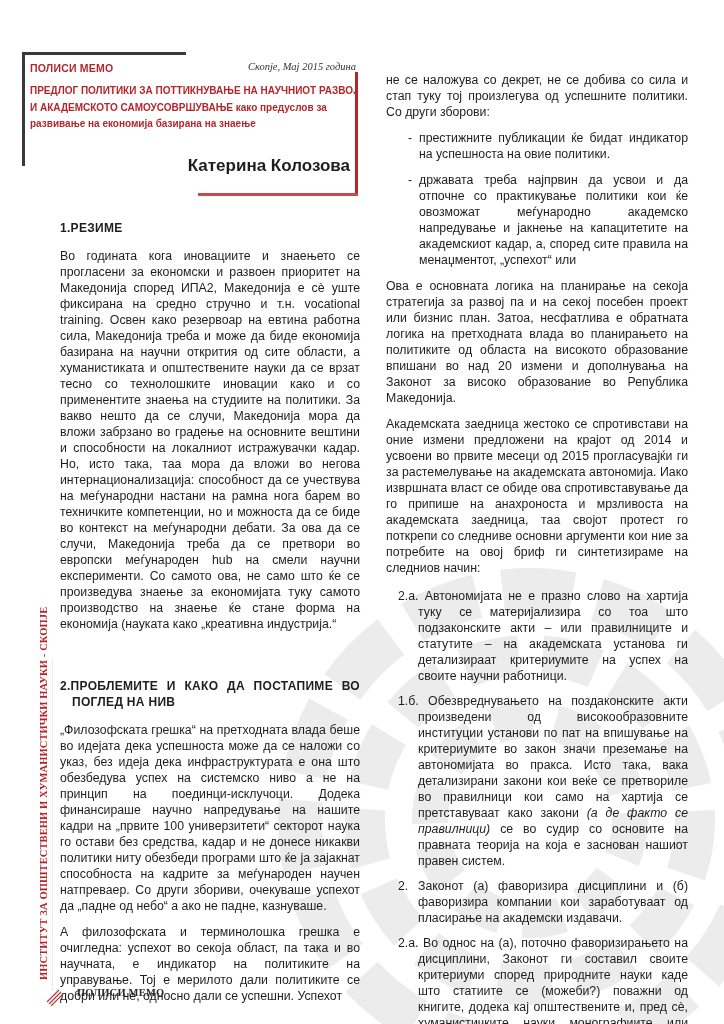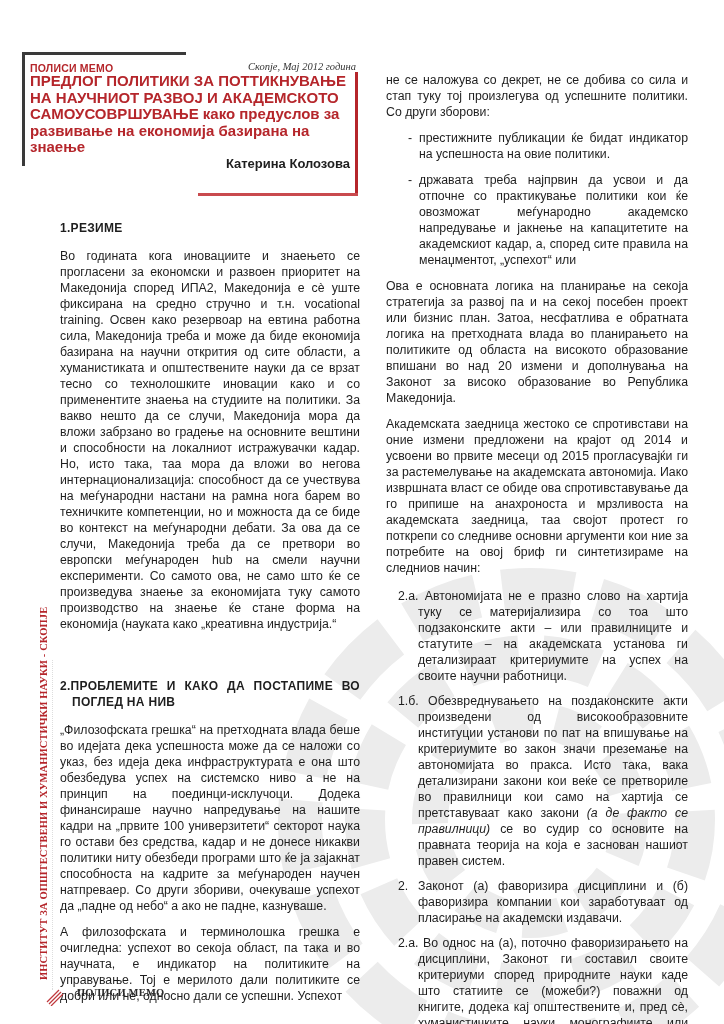--- a/index.html
+++ b/index.html
@@ -23,25 +23,25 @@
   .hb-bottom { position: absolute; right: -6px; top: 141px; width: 160px; height: 3px; background: #c94a4e; }
   .hb-kicker {
     position: absolute; left: 8px; top: 10px; font-size: 10.5px; color: #b5262b; font-weight: bold;
     letter-spacing: 0.2px;
   }
   .hb-date {
     position: absolute; right: -4px; top: 9px; font-size: 10.5px; font-style: italic; color: #333;
     font-family: "Liberation Serif", serif;
   }
   .hb-title {
-    position: absolute; left: 8px; top: 21px; width: 330px; font-size: 15px; line-height: 16.5px;
+    position: absolute; left: 8px; top: 31px; width: 330px; font-size: 10px; line-height: 16.5px;
     color: #b5262b; font-weight: bold;
   }
   .hb-author {
-    position: absolute; right: 2px; top: 104px; font-size: 13px; font-weight: bold; color: #1e1e1e;
+    position: absolute; right: 2px; top: 104px; font-size: 17px; font-weight: bold; color: #1e1e1e;
   }
   
   .col {
     position: absolute; z-index: 1;
     font-size: 12.3px; line-height: 16px; text-align: justify; color: #1e1e1e;
   }
   .col-left { left: 60px; top: 220px; width: 300px; }
   .col-right { left: 386px; top: 68px; width: 302px; }
   .section-heading { font-weight: bold; font-size: 12px; margin: 0 0 12px 0; letter-spacing: 0.3px; }
   .section-heading.two { padding-left: 12px; text-indent: -12px; margin-top: 46px; }
@@ -79,21 +79,21 @@
     <circle cx="260" cy="260" r="100" stroke-width="36" stroke-dasharray="40 22"></circle>
   </g>
 </svg>
 
 <div class="header-box">
   <div class="hb-top"></div>
   <div class="hb-left"></div>
   <div class="hb-right"></div>
   <div class="hb-bottom"></div>
   <div class="hb-kicker">ПОЛИСИ МЕМО</div>
-  <div class="hb-date">Скопје, Мај 2012 година</div>
+  <div class="hb-date">Скопје, Мај 2015 година</div>
   <div class="hb-title"><span>ПРЕДЛОГ ПОЛИТИКИ ЗА ПОТТИКНУВАЊЕ НА НАУЧНИОТ РАЗВОЈ И АКАДЕМСКОТО САМОУСОВРШУВАЊЕ</span><span> како предуслов за развивање на економија базирана на знаење</span></div>
   <div class="hb-author">Катерина Колозова</div>
 </div>
 
 <div class="col col-left">
   <h2 class="section-heading">1.РЕЗИМЕ</h2>
   <p class="para">Во годината кога иновациите и знаењето се прогласени за економски и развоен приоритет на Македонија според ИПА2, Македонија е сè уште фиксирана на средно стручно и т.н. vocational training. Освен како резервоар на евтина работна сила, Македонија треба и може да биде економија базирана на научни открития од сите области, а хуманистиката и општествените науки да се врзат тесно со технолошките иновации како и со применентите знаења на студиите на политики. За вакво нешто да се случи, Македонија мора да вложи забрзано во градење на основните вештини и способности на локалниот истражувачки кадар. Но, исто така, таа мора да вложи во негова интернационализација: способност да се учествува на меѓународни настани на рамна нога барем во техничките компетенции, но и можноста да се биде во контекст на меѓународни дебати. За ова да се случи, Македонија треба да се претвори во европски меѓународен hub на смели научни експерименти. Со самото ова, не само што ќе се произведува знаење за економијата туку самото производство на знаење ќе стане форма на економија (науката како „креативна индустрија.“</p>
   <h2 class="section-heading two">2.ПРОБЛЕМИТЕ И КАКО ДА ПОСТАПИМЕ ВО ПОГЛЕД НА НИВ</h2>
   <p class="para">„Филозофската грешка“ на претходната влада беше во идејата дека успешноста може да се наложи со указ, без идеја дека инфраструктурата е она што обезбедува успех на системско ниво а не на принцип на поединци-исклучоци. Додека финансираше научно напредување на нашите кадри на „првите 100 универзитети“ секторот наука го остави без средства, кадар и не донесе никакви политики ниту обезбеди програми што ќе ја зајакнат способноста на кадрите за меѓународен научен натпреваер. Со други збориви, очекуваше успехот да „падне од небо“ а ако не падне, казнуваше.</p>
   <p class="para">А филозофската и терминолошка грешка е очигледна: успехот во секоја област, па така и во научната, е индикатор на политиките на управување. Тој е мерилото дали политиките се добри или не, односно дали се успешни.  Успехот</p>

